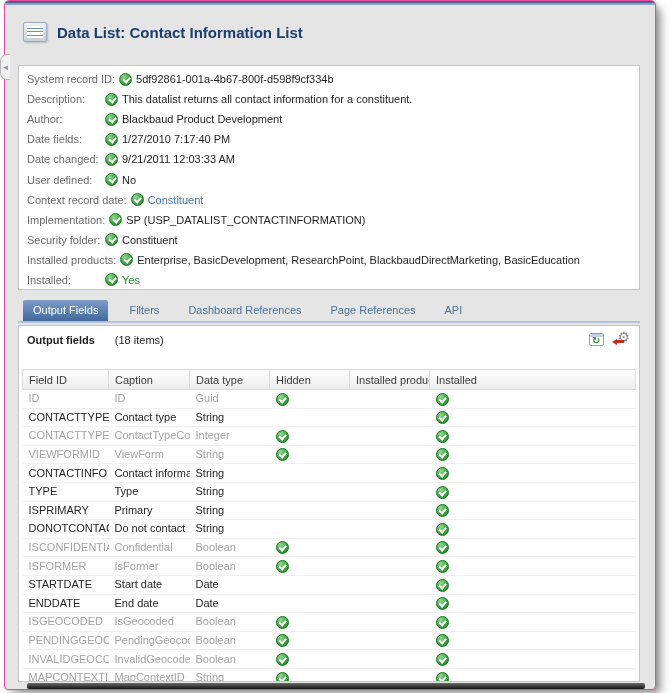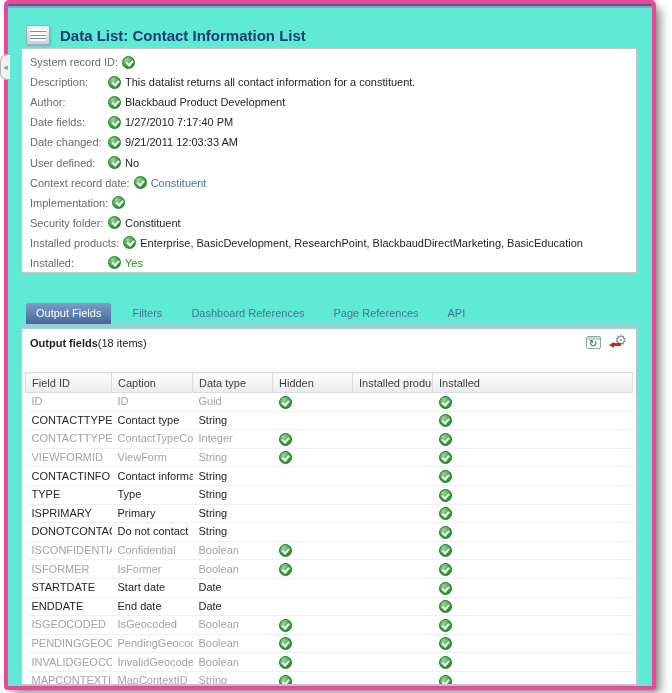--- a/index.html
+++ b/index.html
@@ -3,21 +3,21 @@
 <meta charset="utf-8">
 <style>
   * { margin:0; padding:0; box-sizing:border-box; }
   html,body { background:#fff; }
   body { font-family:"Liberation Sans","DejaVu Sans",sans-serif; }
   .page { position:relative; width:672px; height:693px; overflow:hidden; background:#fff; }
 
   
   .window {
     position:absolute; left:4px; top:0; width:652px; height:690px;
-    background:#5eead4; border:4px solid #ec4899; border-radius:5px 5px 4px 4px;
+    background:#e5e5e5; border:1px solid #ec4899; border-radius:5px 5px 4px 4px;
     box-shadow:8px 6px 10px -3px rgba(80,80,80,.55), 2px 2px 4px rgba(120,120,120,.35);
     overflow:hidden;
   }
   .window-topbar {
     position:absolute; left:0; top:0; right:0; height:4px;
     background:linear-gradient(to bottom,#4a618c 0 2px,#8ea3c3 2px 4px);
   }
 
   
   .collapse-handle {
@@ -38,21 +38,21 @@
   }
   .doc-icon .doc-lines {
     position:absolute; left:3px; top:3px; right:3px; bottom:3px; background:#fff;
     background-image:repeating-linear-gradient(to bottom,#6b92c3 0 1px,transparent 1px 3.5px);
     background-position:0 2px; background-size:100% calc(100% - 3px); background-repeat:no-repeat;
   }
   .title { margin-left:10px; font-size:15px; font-weight:bold; color:#1c3e6e; white-space:nowrap; }
 
   
   .props-panel {
-    position:absolute; left:13px; right:15px; top:44px; height:225px;
+    position:absolute; left:13px; right:15px; top:64px; height:225px;
     background:#fff; border:1px solid #c6c6c6; padding:3px 0 12px 8px; overflow:hidden;
   }
   .prop-row { display:flex; align-items:center; height:20.1px; white-space:nowrap; }
   .prop-label { min-width:78px; padding-right:4px; font-size:11px; color:#6a6a6a; }
   .prop-value { font-size:11px; color:#1e1e1e; }
   .prop-value.link { color:#4076a8; cursor:pointer; }
   .prop-value.yes { color:#2e8b2e; }
   .prop-check { display:none; margin-right:4px; }
 
   
@@ -78,21 +78,21 @@
     border-radius:2px 2px 0 0; padding:4px 10px 5px;
   }
 
   
   .grid-panel {
     position:absolute; left:13px; right:15px; top:324px; height:357px;
     background:#fff; border:1px solid #c6c6c6; overflow:hidden;
   }
   .grid-toolbar { height:27px; display:flex; align-items:center; padding:0 10px 0 8px; }
   .grid-title { font-size:11px; font-weight:bold; color:#1e1e1e; }
-  .grid-count { font-size:11px; color:#1e1e1e; margin-left:0; }
+  .grid-count { font-size:11px; color:#1e1e1e; margin-left:20px; }
   .grid-icons { margin-left:auto; display:flex; align-items:center; gap:8px; }
 
   .icon-refresh {
     position:relative; width:15px; height:13px; display:inline-block; cursor:pointer;
     border:1px solid #8fa3b5; border-radius:2px; background:#fff;
   }
   .icon-refresh::before { content:""; position:absolute; left:0; top:0; right:0; height:3px; background:#c6d2de; }
   .icon-refresh .glyph { position:absolute; left:2px; top:1px; font-size:10px; line-height:11px; color:#2f9a33; font-weight:bold; }
 
   .icon-export { position:relative; width:17px; height:15px; display:inline-block; cursor:pointer; }
@@ -139,20 +139,21 @@
           <span class="doc-lines"></span>
         </span>
       <h1 class="title">Data List: Contact Information List</h1>
     </div>
 
     <div class="props-panel">
       <div>
           <div class="prop-row">
     <span class="prop-label">System record ID:</span>
     <span class="check-icon prop-check"></span>
+    <span class="prop-value">5df92861-001a-4b67-800f-d598f9cf334b</span>
   </div>
           <div class="prop-row">
     <span class="prop-label">Description:</span>
     <span class="check-icon prop-check"></span>
     <span class="prop-value">This datalist returns all contact information for a constituent.</span>
   </div>
           <div class="prop-row">
     <span class="prop-label">Author:</span>
     <span class="check-icon prop-check"></span>
     <span class="prop-value">Blackbaud Product Development</span>
@@ -173,20 +174,21 @@
     <span class="prop-value">No</span>
   </div>
           <div class="prop-row">
     <span class="prop-label">Context record date:</span>
     <span class="check-icon prop-check"></span>
     <span class="prop-value link">Constituent</span>
   </div>
           <div class="prop-row">
     <span class="prop-label">Implementation:</span>
     <span class="check-icon prop-check"></span>
+    <span class="prop-value">SP (USP_DATALIST_CONTACTINFORMATION)</span>
   </div>
           <div class="prop-row">
     <span class="prop-label">Security folder:</span>
     <span class="check-icon prop-check"></span>
     <span class="prop-value">Constituent</span>
   </div>
           <div class="prop-row">
     <span class="prop-label">Installed products:</span>
     <span class="check-icon prop-check"></span>
     <span class="prop-value">Enterprise, BasicDevelopment, ResearchPoint, BlackbaudDirectMarketing, BasicEducation</span>

